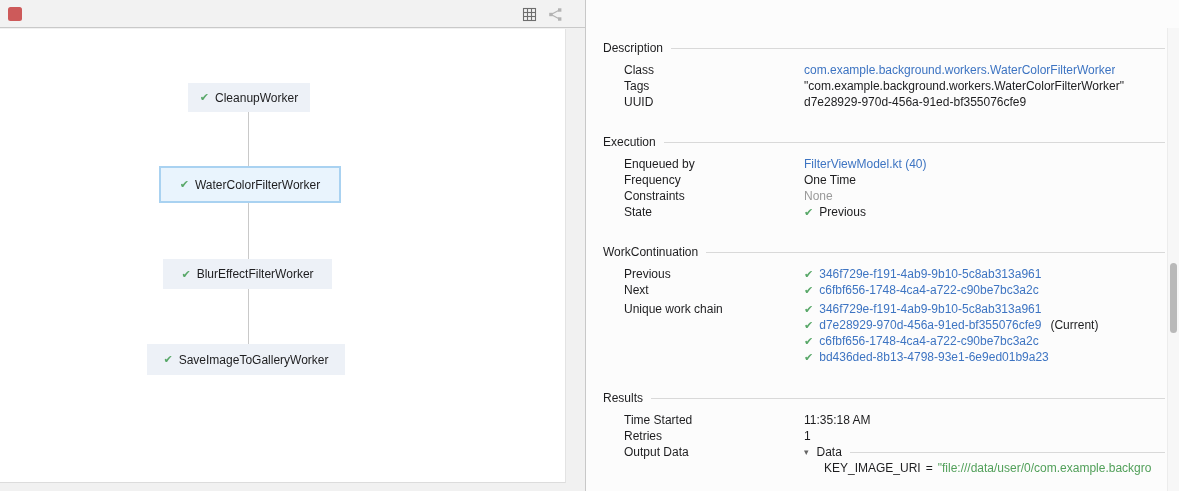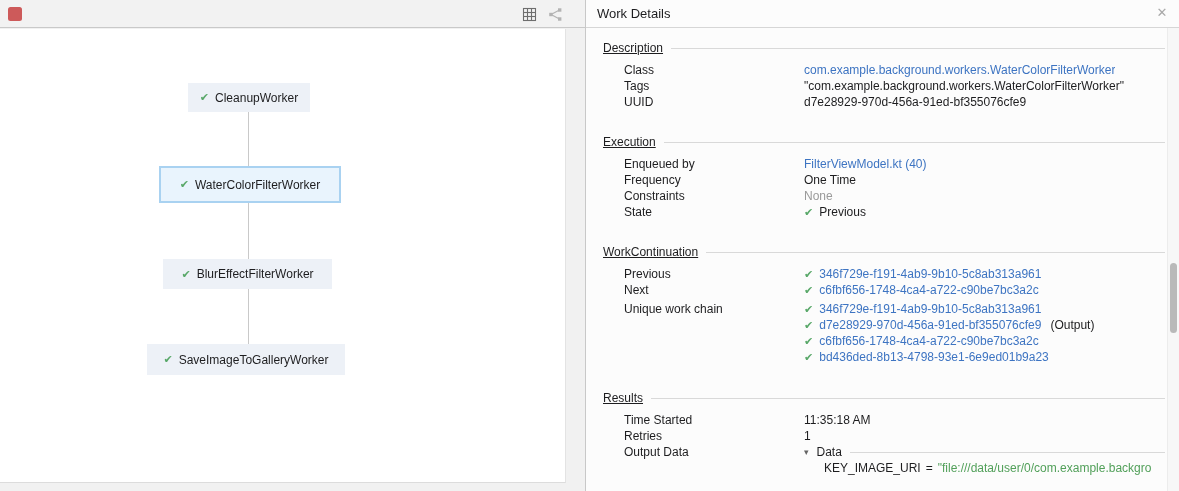--- a/index.html
+++ b/index.html
@@ -47,21 +47,21 @@
   
   .panel { position:absolute; left:586px; top:0; width:593px; height:491px; background:#fcfcfc; }
   .panel-header {
     position:relative; height:28px; border-bottom:1px solid #d6d6d6;
     display:flex; align-items:center; padding-left:11px; font-size:13px; color:#1d1d1f;
   }
   .close-btn { position:absolute; right:9px; top:5px; width:16px; height:16px;
     color:#a9a9a9; font-size:13px; text-align:center; line-height:16px; cursor:default; }
 
   .content { position:absolute; left:0; top:28px; width:581px; bottom:0; overflow:hidden; font-size:12px; }
-  .sec-title { display:flex; align-items:center; height:16px; padding:0 2px 0 17px; margin-top:25px; color:#1d1d1f;text-decoration:underline; }
+  .sec-title { display:flex; align-items:center; height:16px; padding:0 2px 0 17px; margin-top:25px; color:#1d1d1f; }
   .sec-title.first { margin-top:12px; }
   .rule { flex:1; height:1px; background:#d9d9d9; margin-left:8px; }
   .rows { margin-top:5px; }
   .row { display:flex; align-items:flex-end; height:16px; padding:0 2px 0 38px; white-space:nowrap; overflow:hidden; }
   .row .label { width:180px; flex:none; }
   .value { display:flex; align-items:center; gap:6px; overflow:hidden;margin-top:20px; }
   .link { color:#3d74c2; }
   .muted { color:#9a9a9a; }
 
   .chain-row { display:flex; padding:0 2px 0 38px; margin-top:4px; }
@@ -130,24 +130,20 @@
     </div>
     <div class="node node-save">
       <span class="check">✔</span>
       <span>SaveImageToGalleryWorker</span>
     </div>
   </div>
 
   <div class="divider"></div>
 
   <div class="panel">
-    <div class="panel-header">
-      <span>Work Details</span>
-      <span class="close-btn">✕</span>
-    </div>
 
     <div class="content">
 
       <div class="sec-title first">
         <span>Description</span>
         <div class="rule"></div>
       </div>
       <div class="rows">
         <div class="row">
           <span class="label">Class</span>
@@ -224,21 +220,21 @@
       <div class="chain-row">
         <span class="label">Unique work chain</span>
         <div class="chain-list">
           <div class="chain-item">
             <span class="check">✔</span>
             <span class="link">346f729e-f191-4ab9-9b10-5c8ab313a961</span>
           </div>
           <div class="chain-item">
             <span class="check">✔</span>
             <span class="link">d7e28929-970d-456a-91ed-bf355076cfe9</span>
-            <span class="suffix">(Output)</span>
+            <span class="suffix">(Current)</span>
           </div>
           <div class="chain-item">
             <span class="check">✔</span>
             <span class="link">c6fbf656-1748-4ca4-a722-c90be7bc3a2c</span>
           </div>
           <div class="chain-item">
             <span class="check">✔</span>
             <span class="link">bd436ded-8b13-4798-93e1-6e9ed01b9a23</span>
           </div>
         </div>

